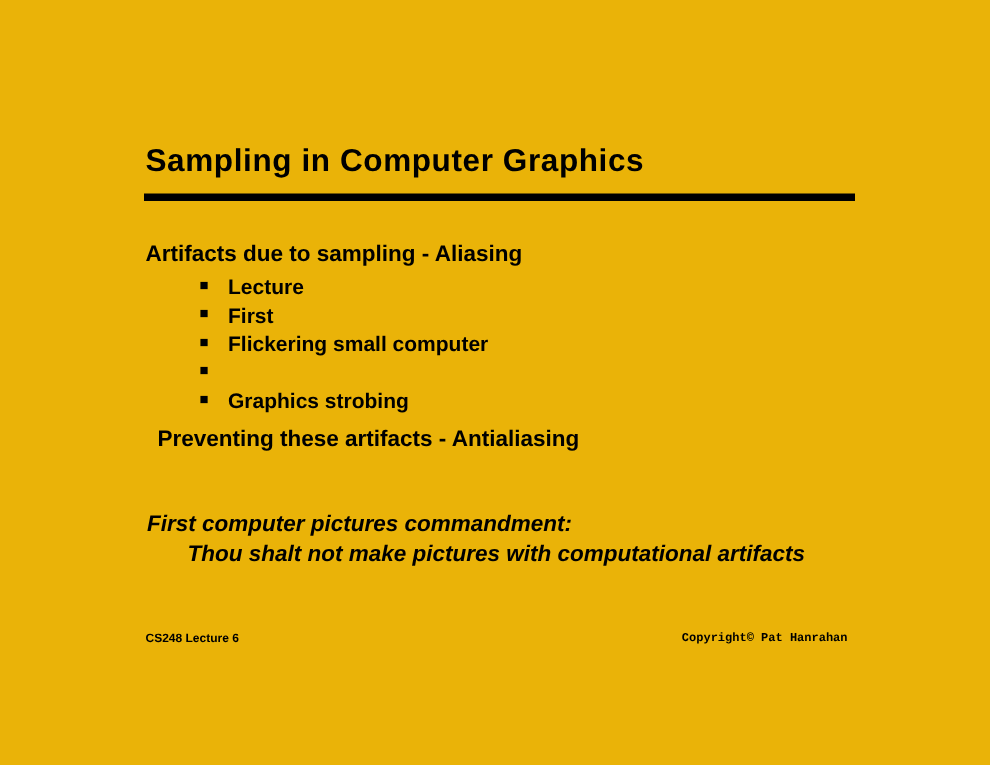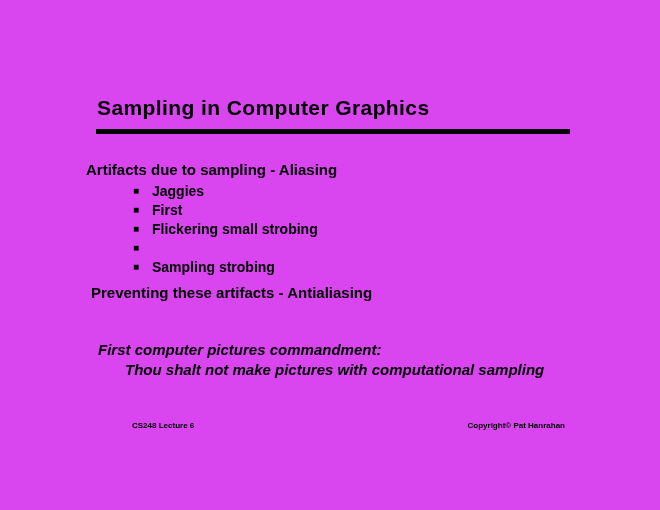--- a/index.html
+++ b/index.html
@@ -4,21 +4,21 @@
 <style>
   html, body {
     margin: 0;
     padding: 0;
     background: #ffffff;
   }
   .slide {
     position: relative;
     width: 660px;
     height: 510px;
-    background: #d946ef;
+    background: #eab308;
     color: #000000;
     font-family: "Liberation Sans", sans-serif;
     overflow: hidden;
   }
   .title {
     position: absolute;
     left: 97px;
     top: 96px;
     margin: 0;
     font-size: 21px;
@@ -35,22 +35,22 @@
     height: 5px;
     background: #000000;
   }
   .heading {
     position: absolute;
     font-size: 15px;
     line-height: 17px;
     font-weight: bold;
     white-space: nowrap;
   }
-  .heading-artifacts { left: 86px; top: 161px; }
-  .heading-preventing { left: 91px; top: 284px; }
+  .heading-artifacts { left: 97px; top: 161px; }
+  .heading-preventing { left: 105px; top: 284px; }
   .bullet-list {
     position: absolute;
     left: 133px;
     top: 181px;
     margin: 0;
     padding: 0;
     list-style: none;
   }
   .bullet-row {
     display: flex;
@@ -79,59 +79,59 @@
   .commandment-line2 { left: 125px; top: 361px; }
   .footer-text {
     position: absolute;
     top: 421px;
     font-size: 8px;
     line-height: 10px;
     font-weight: bold;
     white-space: nowrap;
     color: #000000;
   }
-  .footer-left { left: 97px; margin-left: 35px; }
-  .footer-right { right: 95px; }
+  .footer-left { left: 97px; }
+  .footer-right { right: 95px; font-family: Liberation Mono, monospace; }
 </style>
 </head>
 <body>
 
 <div class="slide">
 
   <h1 class="title">Sampling in Computer Graphics</h1>
 
   <div class="title-rule"></div>
 
   <div class="heading heading-artifacts">Artifacts due to sampling - Aliasing</div>
 
   <ul class="bullet-list">
     <li class="bullet-row">
       <span class="bullet-square">■</span>
-      <span>Jaggies</span>
+      <span>Lecture</span>
     </li>
     <li class="bullet-row">
       <span class="bullet-square">■</span>
       <span>First</span>
     </li>
     <li class="bullet-row">
       <span class="bullet-square">■</span>
-      <span>Flickering small strobing</span>
+      <span>Flickering small computer</span>
     </li>
     <li class="bullet-row">
       <span class="bullet-square">■</span>
     </li>
     <li class="bullet-row">
       <span class="bullet-square">■</span>
-      <span>Sampling strobing</span>
+      <span>Graphics strobing</span>
     </li>
   </ul>
 
   <div class="heading heading-preventing">Preventing these artifacts - Antialiasing</div>
 
   <div class="commandment commandment-line1">First computer pictures commandment:</div>
 
-  <div class="commandment commandment-line2">Thou shalt not make pictures with computational sampling</div>
+  <div class="commandment commandment-line2">Thou shalt not make pictures with computational artifacts</div>
 
   <div class="footer-text footer-left">CS248 Lecture 6</div>
 
   <div class="footer-text footer-right">Copyright© Pat Hanrahan</div>
 
 </div>
 
 </body></html>

